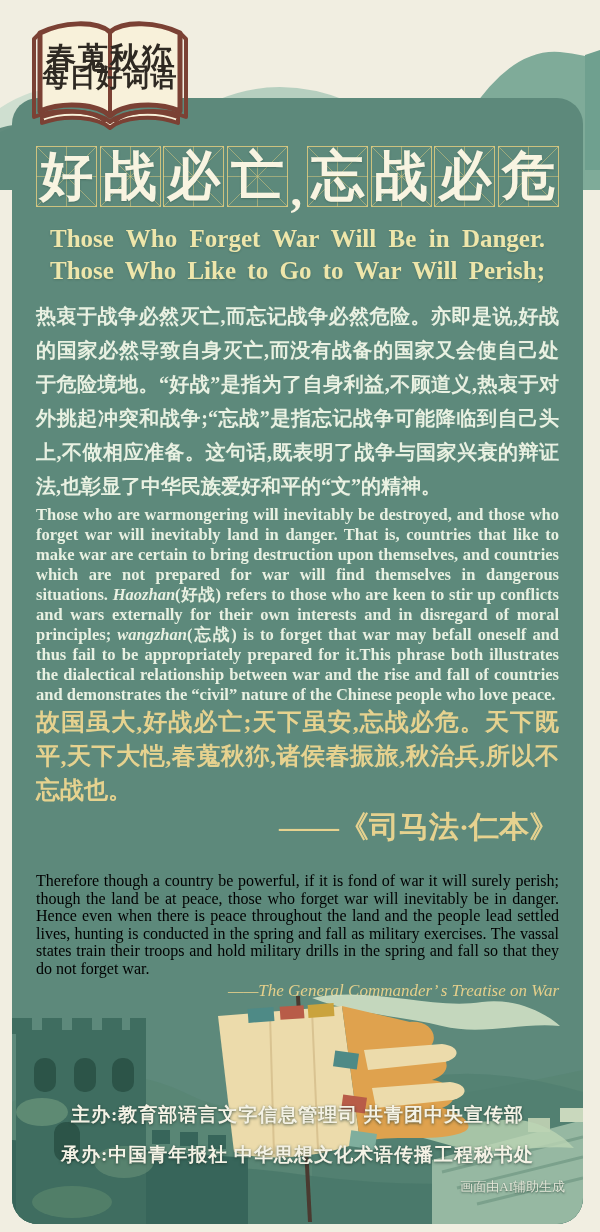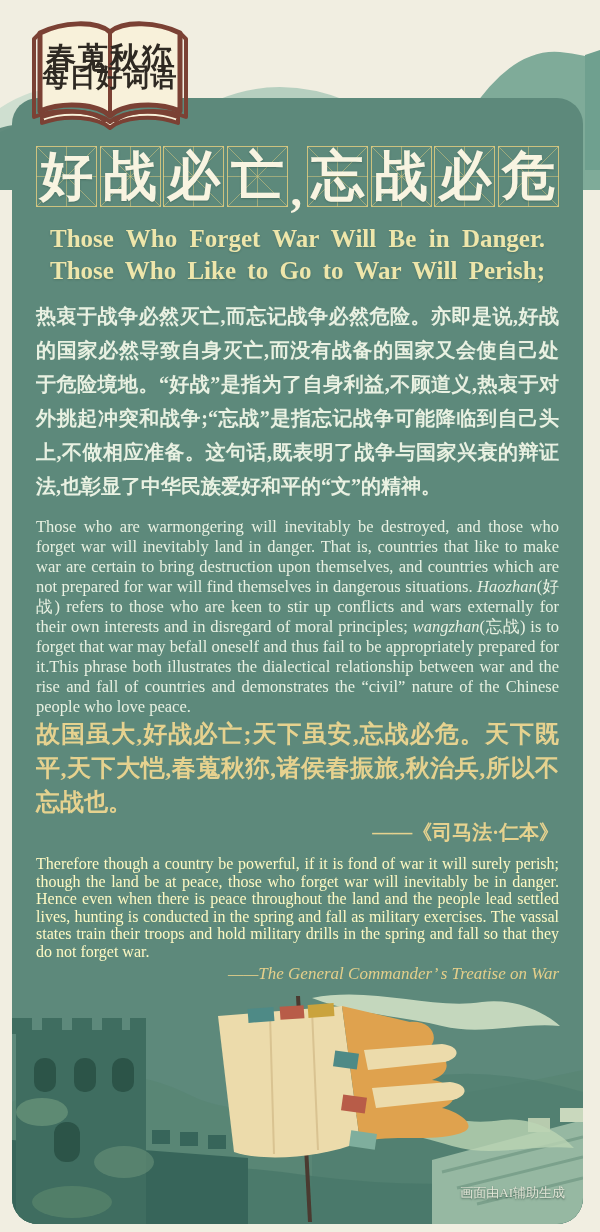--- a/index.html
+++ b/index.html
@@ -40,40 +40,40 @@
   .comma{width:14px;font-size:46px;font-weight:bold;color:#f8f4e1;line-height:.6;
     align-self:flex-end;padding-bottom:2px;}
   
   .etitle{margin:16px 14px 0 14px;color:#eee6ab;font-weight:bold;font-size:25px;
     line-height:32px;text-align:justify;text-align-last:justify;
     text-shadow:0 1px 2px rgba(40,70,60,.3);}
   
   .zhpara{margin-top:12px;color:#e9f1e2;font-size:20px;line-height:34px;
     font-weight:bold;text-align:justify;}
   
-  .enpara{margin-top:14px;color:#e9f1e2;font-size:16.5px;line-height:20px;
-    font-weight:normal;text-align:justify;}
+  .enpara{margin-top:2px;color:#e9f1e2;font-size:16.5px;line-height:20px;
+    font-weight:bold;text-align:justify;}
   .enpara .it{font-style:italic;}
   
   .quote-zh{margin-top:0;color:#e6d28f;font-size:24px;line-height:34px;
     font-weight:bold;text-align:justify;}
-  .quote-zh-src{color:#e6d28f;font-size:20px;font-weight:bold;text-align:right;
+  .quote-zh-src{color:#e6d28f;font-size:30px;font-weight:bold;text-align:right;
     margin-top:0px;}
-  .quote-en{margin-top:9px;color:#fef9c3;font-size:16px;line-height:17.5px;
+  .quote-en{margin-top:24px;color:#000000;font-size:16px;line-height:17.5px;
     text-align:justify;}
   .quote-en-src{color:#e4cf8b;font-size:17px;font-style:italic;text-align:right;
     margin-top:4px;}
   
   .illus{position:absolute;left:0;bottom:0;width:571px;height:232px;z-index:0;}
   
   .footer{position:absolute;left:0;right:0;bottom:56px;z-index:4;text-align:center;}
   .footer .fl{color:#f4f2e5;font-size:19px;font-weight:bold;letter-spacing:1px;
     text-shadow:0 1px 3px rgba(25,50,42,.75);}
   .footer .fl + .fl{margin-top:14px;}
-  .ai-note{position:absolute;right:18px;bottom:22px;z-index:4;color:#e4e7d8;
+  .ai-note{position:absolute;right:18px;bottom:28px;z-index:4;color:#e4e7d8;
     font-size:13px;text-shadow:0 1px 2px rgba(25,50,42,.7);}
 </style>
 </head>
 <body>
 
 <svg class="bg-top" viewBox="0 0 600 190" preserveAspectRatio="none">
   <rect width="600" height="190" fill="#f1eee1"></rect>
   <path d="M0,108 Q45,78 95,92 Q150,108 210,100 L210,190 L0,190 Z" fill="#c3d9ca" opacity="0.75"></path>
   <path d="M110,190 Q220,48 350,102 Q460,146 600,88 L600,190 Z" fill="#9dc2b0" opacity="0.7"></path>
   <path d="M0,132 Q60,104 140,126 Q220,148 300,140 L300,190 L0,190 Z" fill="#aecdbc" opacity="0.8"></path>
@@ -178,14 +178,18 @@
 
   <div class="zhpara">热衷于战争必然灭亡,而忘记战争必然危险。亦即是说,好战的国家必然导致自身灭亡,而没有战备的国家又会使自己处于危险境地。“好战”是指为了自身利益,不顾道义,热衷于对外挑起冲突和战争;“忘战”是指忘记战争可能降临到自己头上,不做相应准备。这句话,既表明了战争与国家兴衰的辩证法,也彰显了中华民族爱好和平的“文”的精神。</div>
 
   <div class="enpara"><span>Those who are warmongering will inevitably be destroyed, and those who forget war will inevitably land in danger. That is, countries that like to make war are certain to bring destruction upon themselves, and countries which are not prepared for war will find themselves in dangerous situations. </span><span class="it">Haozhan</span><span>(好战) refers to those who are keen to stir up conflicts and wars externally for their own interests and in disregard of moral principles; </span><span class="it">wangzhan</span><span>(忘战) is to forget that war may befall oneself and thus fail to be appropriately prepared for it.This phrase both illustrates the dialectical relationship between war and the rise and fall of countries and demonstrates the “civil” nature of the Chinese people who love peace.</span></div>
 
   <div class="quote-zh">故国虽大,好战必亡;天下虽安,忘战必危。天下既平,天下大恺,春蒐秋狝,诸侯春振旅,秋治兵,所以不忘战也。</div>
   <div class="quote-zh-src">——《司马法·仁本》</div>
   <div class="quote-en">Therefore though a country be powerful, if it is fond of war it will surely perish; though the land be at peace, those who forget war will inevitably be in danger. Hence even when there is peace throughout the land and the people lead settled lives, hunting is conducted in the spring and fall as military exercises. The vassal states train their troops and hold military drills in the spring and fall so that they do not forget war.</div>
   <div class="quote-en-src">——The General Commander’ s Treatise on War</div>
 
+  <div class="footer">
+    <div class="fl">主办:教育部语言文字信息管理司 共青团中央宣传部</div>
+    <div class="fl">承办:中国青年报社 中华思想文化术语传播工程秘书处</div>
+  </div>
   <div class="ai-note">画面由AI辅助生成</div>
 </div>
 
 </body></html>

